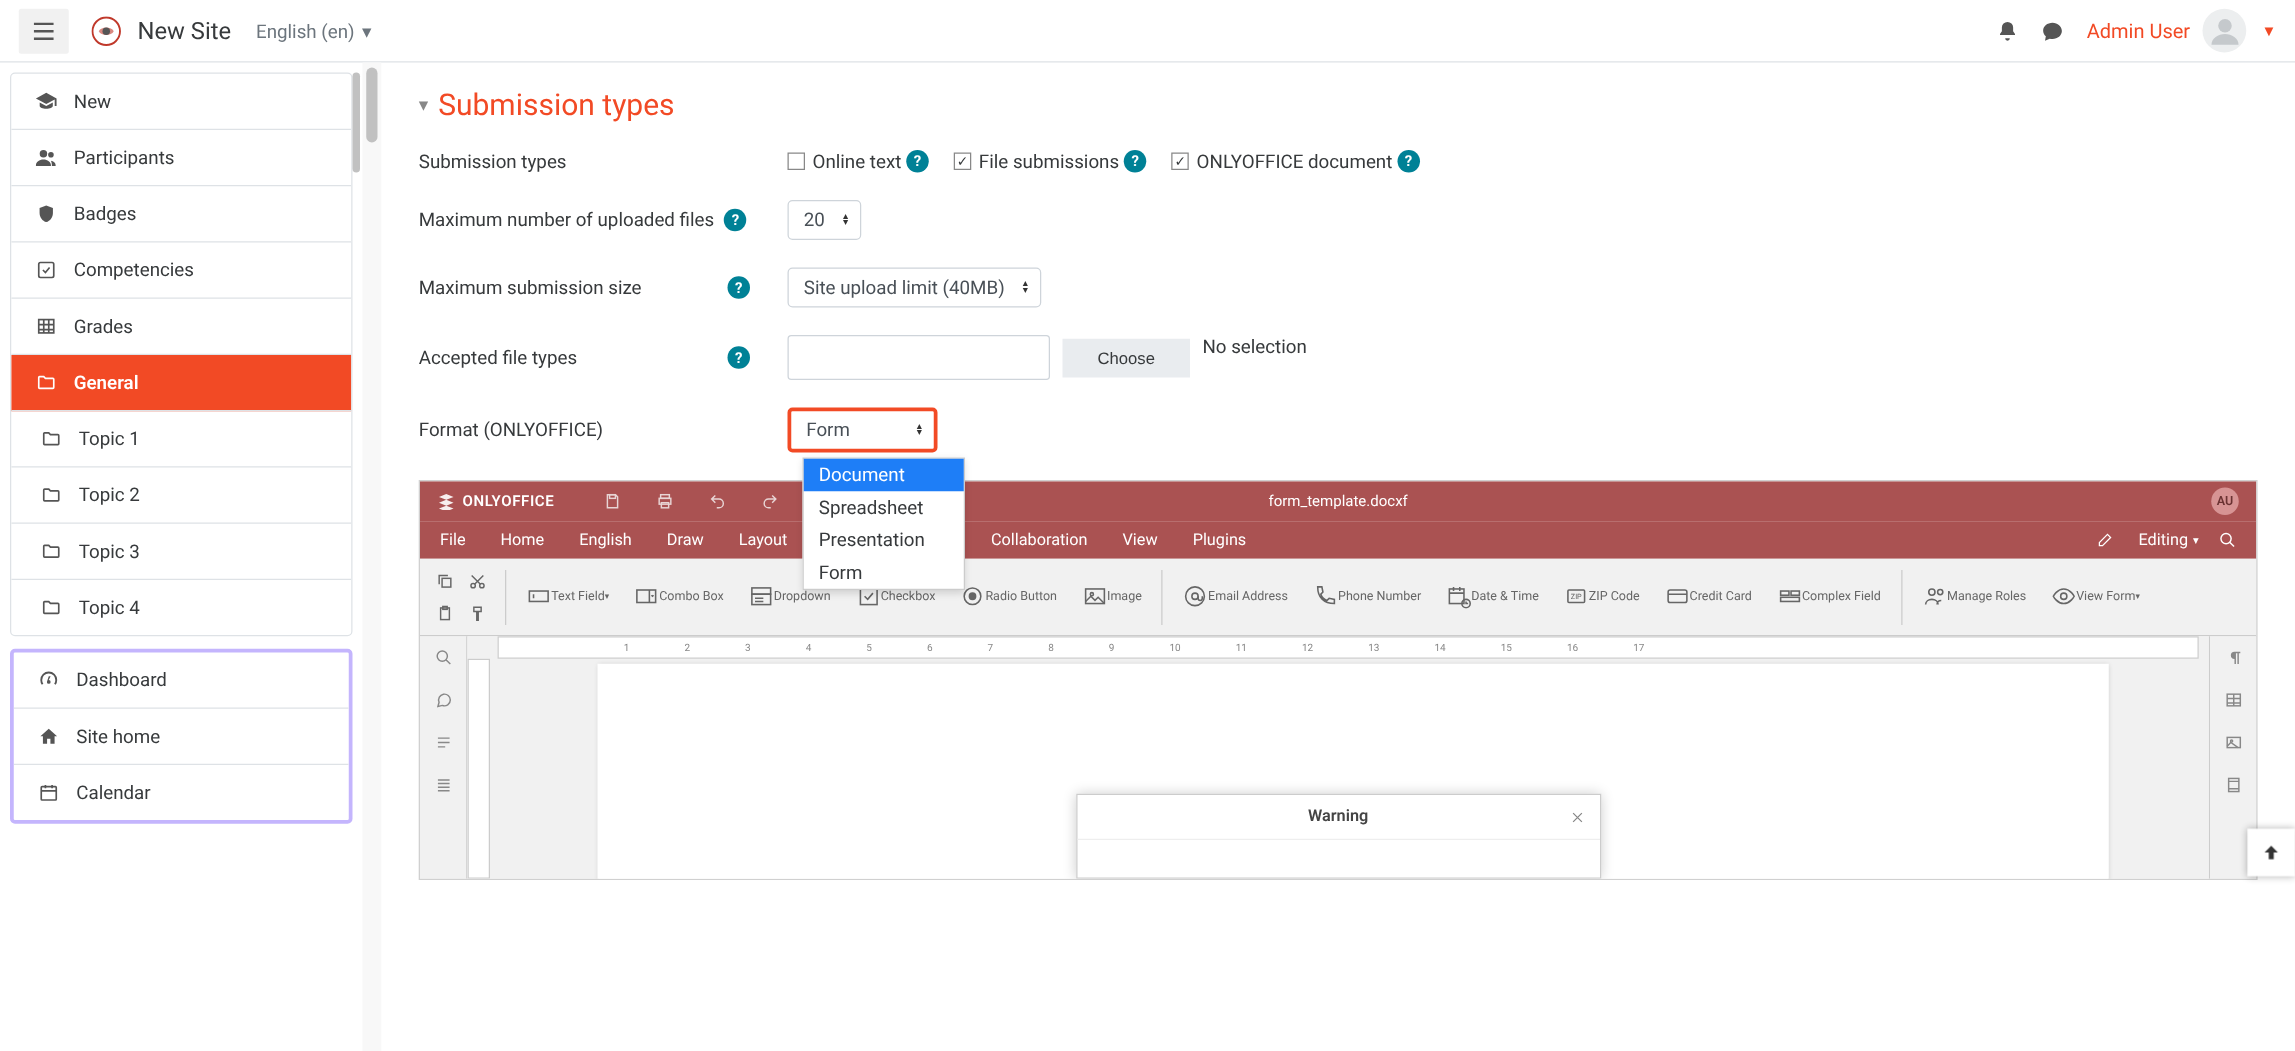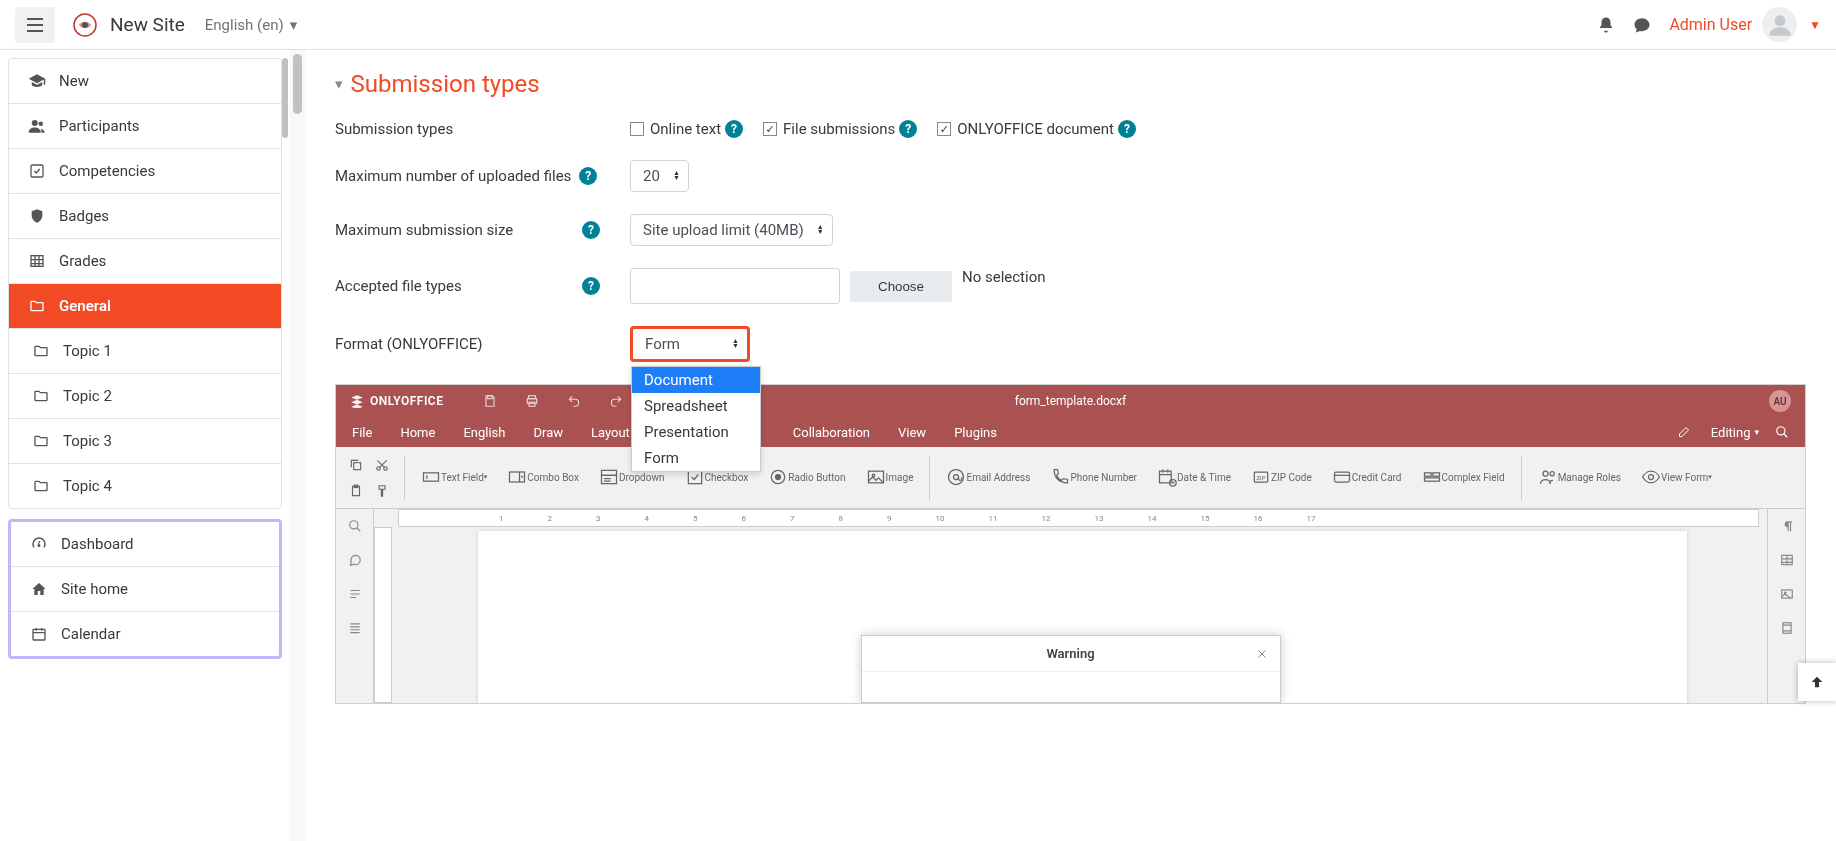--- a/index.html
+++ b/index.html
@@ -169,34 +169,34 @@
             <svg width="18" height="18" viewBox="0 0 24 24" fill="currentColor">
               <circle cx="9" cy="8" r="4"></circle>
               <circle cx="17" cy="9" r="3"></circle>
               <path d="M1 20c0-3.3 3.6-6 8-6s8 2.7 8 6v1H1v-1zm16-4.5c2.8.4 5 2.3 5 4.5v1h-4v-1c0-1.7-.4-3.2-1-4.5z"></path>
             </svg>
           </span>
         <span>Participants</span>
       </div>
       <div class="side-item">
         <span class="side-ic">
+            <svg width="16" height="18" viewBox="0 0 24 24" fill="currentColor">
+              <path d="M12 2l8 3v6c0 5-3.4 9.7-8 11-4.6-1.3-8-6-8-11V5l8-3z"></path>
+            </svg>
+          </span>
+        <span>Badges</span>
+      </div>
+      <div class="side-item">
+        <span class="side-ic">
             <svg width="16" height="16" viewBox="0 0 24 24" fill="none" stroke="currentColor" stroke-width="2">
               <rect x="3" y="3" width="18" height="18" rx="2"></rect>
               <path d="M8 12l3 3 5-6"></path>
             </svg>
           </span>
         <span>Competencies</span>
-      </div>
-      <div class="side-item">
-        <span class="side-ic">
-            <svg width="16" height="18" viewBox="0 0 24 24" fill="currentColor">
-              <path d="M12 2l8 3v6c0 5-3.4 9.7-8 11-4.6-1.3-8-6-8-11V5l8-3z"></path>
-            </svg>
-          </span>
-        <span>Badges</span>
       </div>
       <div class="side-item">
         <span class="side-ic">
             <svg width="16" height="16" viewBox="0 0 24 24" fill="none" stroke="currentColor" stroke-width="2">
               <rect x="3" y="4" width="18" height="16"></rect>
               <path d="M3 10h18M3 16h18M9 4v16M15 4v16"></path>
             </svg>
           </span>
         <span>Grades</span>
       </div>
@@ -351,21 +351,21 @@
           <span>Format (ONLYOFFICE)</span>
         </div>
         <div class="form-ctrl" style="position:relative;">
           <div class="select-box highlight" style="min-width:120px">
             <span>Form</span>
             <span class="select-caret">
                 <span>▲</span>
                 <span>▼</span>
               </span>
           </div>
-          <div class="dropdown-menu" style="top:40px; left:1px;">
+          <div class="dropdown-menu" style="top:40px; left:12px;">
             <div class="dropdown-item hl">Document</div>
             <div class="dropdown-item">Spreadsheet</div>
             <div class="dropdown-item">Presentation</div>
             <div class="dropdown-item">Form</div>
           </div>
         </div>
       </div>
 
       <div class="editor">
         <div class="ed-top">

